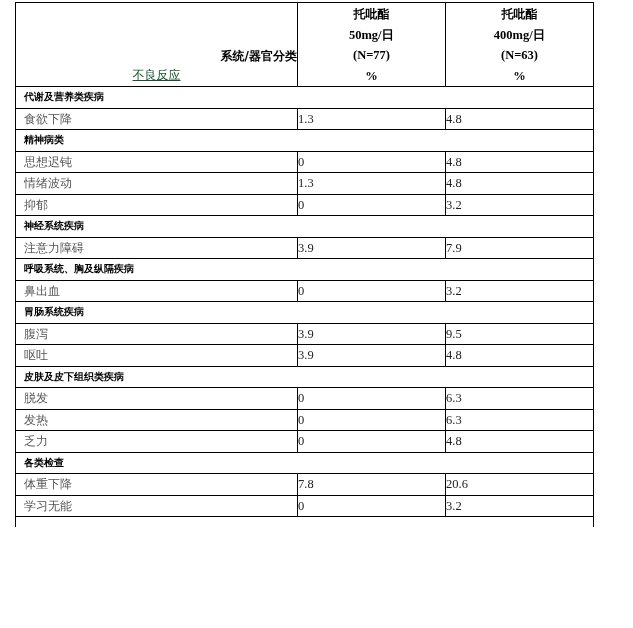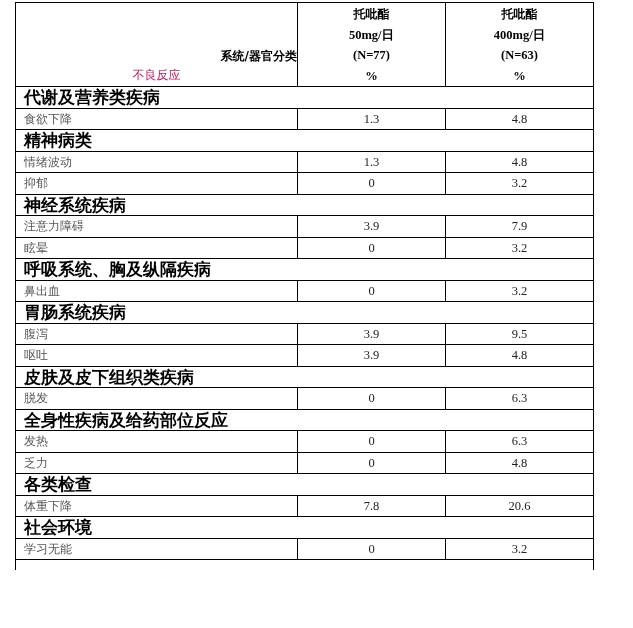--- a/index.html
+++ b/index.html
@@ -4,28 +4,28 @@
 <style>
   html, body { margin:0; padding:0; background:#ffffff; }
   body { width:633px; height:628px; overflow:hidden; position:relative;
          font-family: "Liberation Serif", "DejaVu Serif", serif; color:#000; }
   table.ae { position:absolute; left:15px; top:2px; border-collapse:collapse;
              width:578px; table-layout:fixed; }
   table.ae td, table.ae th { border:1.3px solid #000; padding:0; }
   col.c1 { width:282px; } col.c2 { width:148px; } col.c3 { width:148px; }
   .hdr th { height:83px; vertical-align:bottom; font-weight:normal; font-size:12.5px; }
   .hdr .sys { font-family:"DejaVu Sans", sans-serif; font-weight:bold; font-size:12px; line-height:19px; text-align:right; }
-  .hdr .ar { font-family:"DejaVu Sans", sans-serif; font-size:12px; color:#be185d; line-height:19px; text-align:center; padding-bottom:1px; }
+  .hdr .ar { font-family:"DejaVu Sans", sans-serif; font-size:12px; color:#14532d; line-height:19px; text-align:center; padding-bottom:1px;text-decoration:underline; }
   .hdr .dl { text-align:center; font-weight:bold; line-height:20.5px; font-size:12.5px; }
   .hdr .dl .zh { font-family:"DejaVu Sans", sans-serif; font-size:12px; }
-  tr.cat td { height:20.5px; font-family:"DejaVu Sans", sans-serif; font-weight:bold; font-size:17px;
+  tr.cat td { height:20.5px; font-family:"DejaVu Sans", sans-serif; font-weight:bold; font-size:10px;
               padding-left:8px; line-height:20px; }
   tr.item td { height:20.5px; line-height:20px; }
   tr.item td.name { font-family:"DejaVu Sans", sans-serif; font-size:12px; color:#555; padding-left:8px; }
-  tr.item td.v { text-align:center; font-size:12.5px; color:#222; }
+  tr.item td.v { text-align:left; font-size:12.5px; color:#222; }
   tr.tail td { height:10px; border-bottom:none; }
 </style>
 </head>
 <body>
 
 <table class="ae">
   <colgroup>
       <col class="c1">
       <col class="c2">
       <col class="c3">
@@ -56,41 +56,41 @@
       </tr>
       <tr class="item">
         <td class="name">食欲下降</td>
         <td class="v">1.3</td>
         <td class="v">4.8</td>
       </tr>
       <tr class="cat">
         <td colspan="3">精神病类</td>
       </tr>
       <tr class="item">
+        <td class="name">思想迟钝</td>
+        <td class="v">0</td>
+        <td class="v">4.8</td>
+      </tr>
+      <tr class="item">
         <td class="name">情绪波动</td>
         <td class="v">1.3</td>
         <td class="v">4.8</td>
       </tr>
       <tr class="item">
         <td class="name">抑郁</td>
         <td class="v">0</td>
         <td class="v">3.2</td>
       </tr>
       <tr class="cat">
         <td colspan="3">神经系统疾病</td>
       </tr>
       <tr class="item">
         <td class="name">注意力障碍</td>
         <td class="v">3.9</td>
         <td class="v">7.9</td>
-      </tr>
-      <tr class="item">
-        <td class="name">眩晕</td>
-        <td class="v">0</td>
-        <td class="v">3.2</td>
       </tr>
       <tr class="cat">
         <td colspan="3">呼吸系统、胸及纵隔疾病</td>
       </tr>
       <tr class="item">
         <td class="name">鼻出血</td>
         <td class="v">0</td>
         <td class="v">3.2</td>
       </tr>
       <tr class="cat">
@@ -107,44 +107,38 @@
         <td class="v">4.8</td>
       </tr>
       <tr class="cat">
         <td colspan="3">皮肤及皮下组织类疾病</td>
       </tr>
       <tr class="item">
         <td class="name">脱发</td>
         <td class="v">0</td>
         <td class="v">6.3</td>
       </tr>
-      <tr class="cat">
-        <td colspan="3">全身性疾病及给药部位反应</td>
-      </tr>
       <tr class="item">
         <td class="name">发热</td>
         <td class="v">0</td>
         <td class="v">6.3</td>
       </tr>
       <tr class="item">
         <td class="name">乏力</td>
         <td class="v">0</td>
         <td class="v">4.8</td>
       </tr>
       <tr class="cat">
         <td colspan="3">各类检查</td>
       </tr>
       <tr class="item">
         <td class="name">体重下降</td>
         <td class="v">7.8</td>
         <td class="v">20.6</td>
       </tr>
-      <tr class="cat">
-        <td colspan="3">社会环境</td>
-      </tr>
       <tr class="item">
         <td class="name">学习无能</td>
         <td class="v">0</td>
         <td class="v">3.2</td>
       </tr>
       <tr class="tail">
         <td colspan="3"></td>
       </tr>
     </tbody>
 </table>

